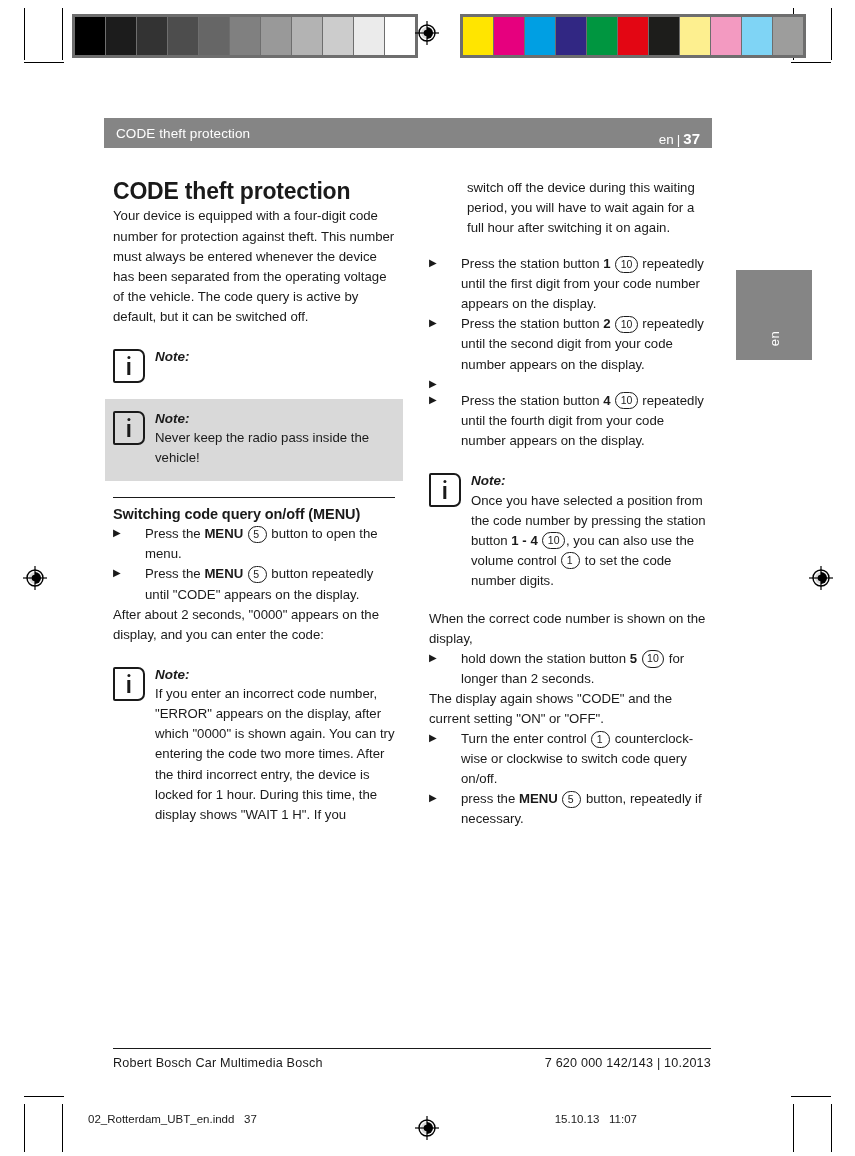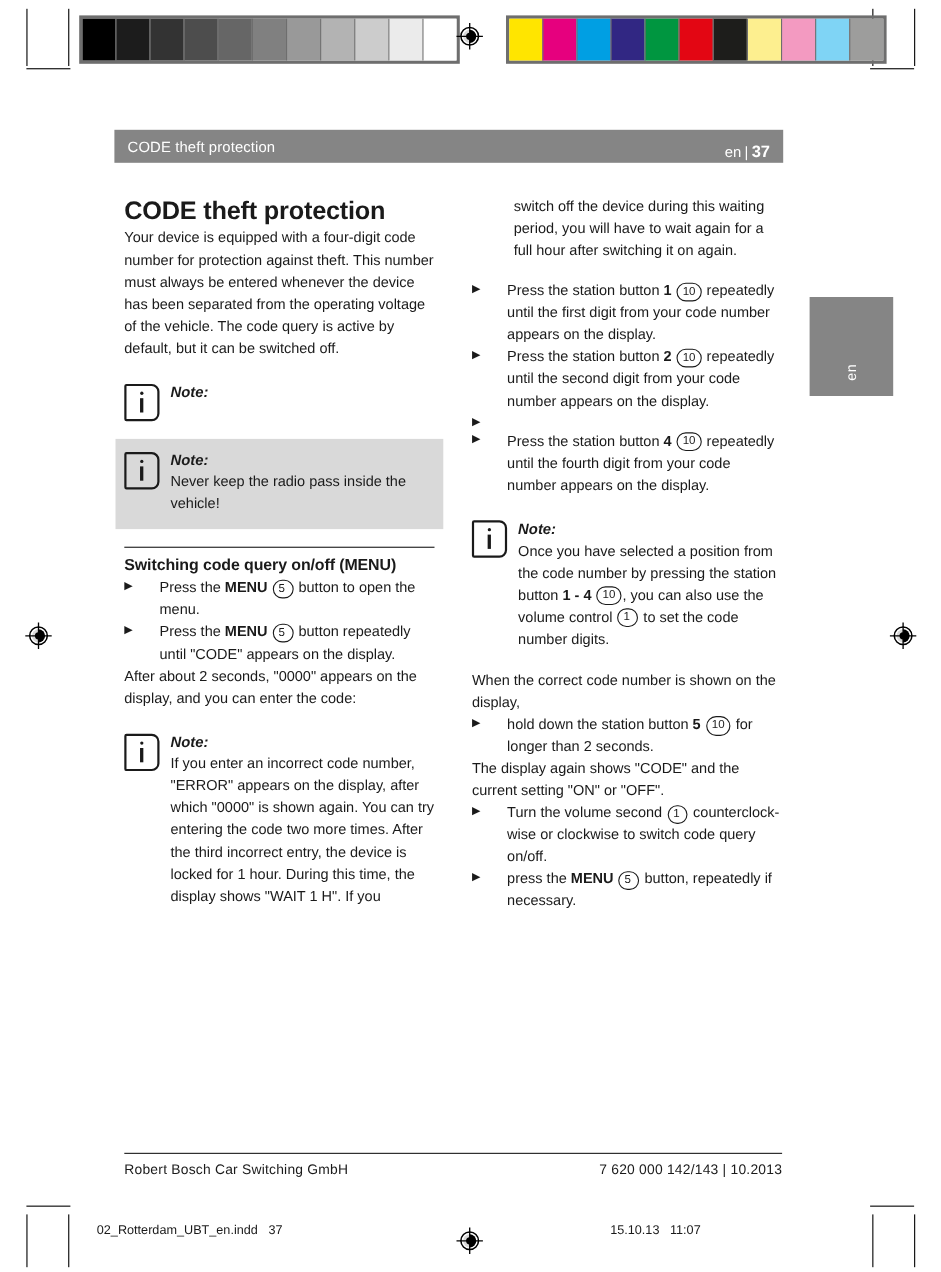--- a/index.html
+++ b/index.html
@@ -426,33 +426,33 @@
 
     <div class="step">
       <span class="tri">▶</span>
       <span class="txt"><span>hold down the station button </span><span class="bold">5</span> <span class="ref">10</span><span> for longer than 2 seconds.</span></span>
     </div>
 
     <p class="body">The display again shows "CODE" and the current setting "ON" or "OFF".</p>
 
     <div class="step">
       <span class="tri">▶</span>
-      <span class="txt"><span>Turn the volume second </span><span class="ref">1</span><span> counterclock-wise or clockwise to switch code query on/off.</span></span>
+      <span class="txt"><span>Turn the enter control </span><span class="ref">1</span><span> counterclock-wise or clockwise to switch code query on/off.</span></span>
     </div>
 
 
     <div class="step">
       <span class="tri">▶</span>
       <span class="txt"><span>press the </span><span class="bold">MENU</span> <span class="ref">5</span><span> button, repeatedly if necessary.</span></span>
     </div>
   </div>
 </div>
 
 <div class="page-footer">
-  <span>Robert Bosch Car Switching GmbH</span>
+  <span>Robert Bosch Car Multimedia Bosch</span>
   <span>7 620 000 142/143 | 10.2013</span>
 </div>
 
 <div class="slug">
   <div class="vrule" style="left:24px;  top:4px; height:48px;"></div>
   <div class="vrule" style="left:62px;  top:4px; height:48px;"></div>
   <div class="vrule" style="left:793px; top:4px; height:48px;"></div>
   <div class="vrule" style="left:831px; top:4px; height:48px;"></div>
   <div class="txt left">02_Rotterdam_UBT_en.indd   37</div>
   <div class="txt right">15.10.13   11:07</div>

